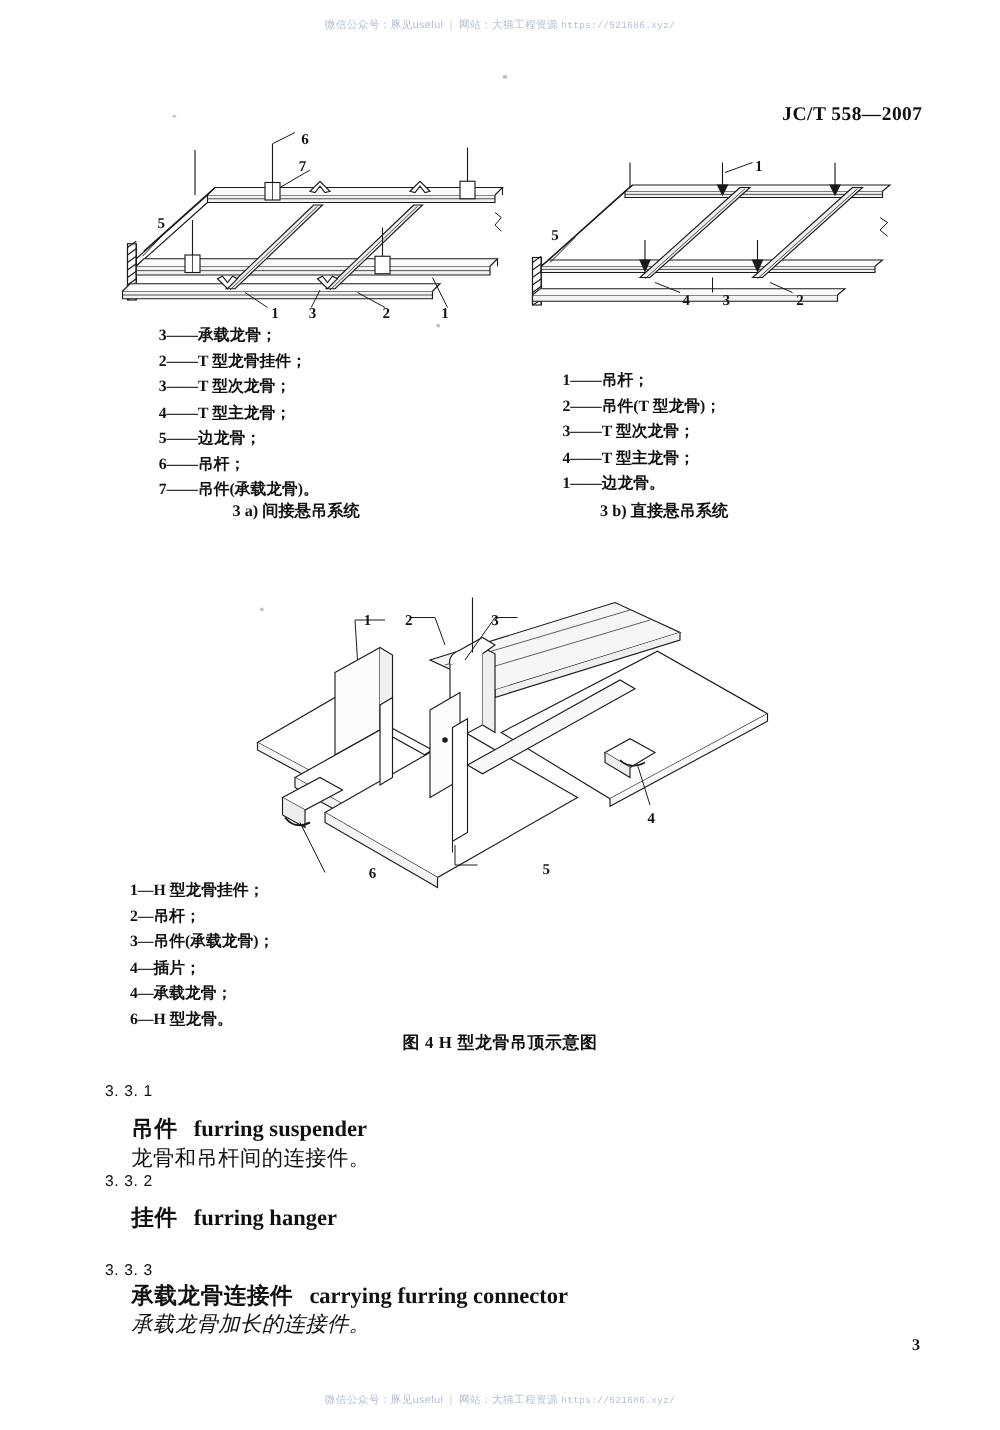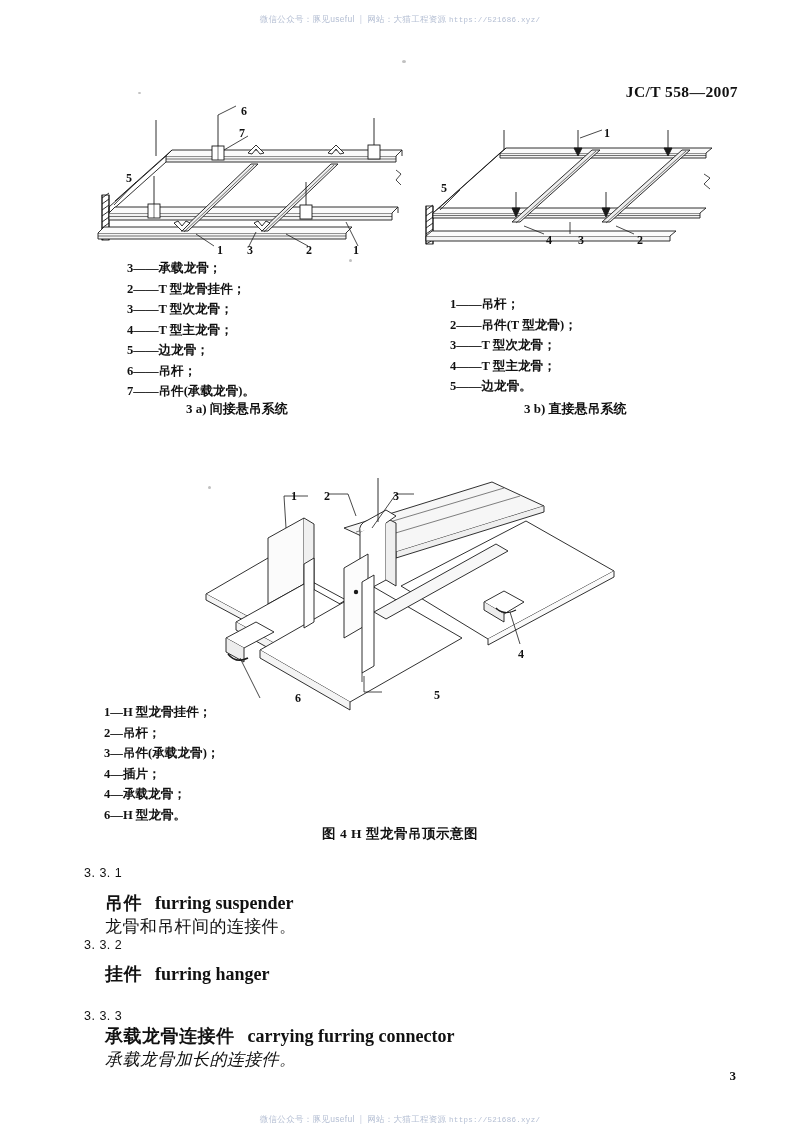--- a/index.html
+++ b/index.html
@@ -325,25 +325,25 @@
     <span class="li">5——边龙骨；</span>
     <span class="li">6——吊杆；</span>
     <span class="li">7——吊件(承载龙骨)。</span>
   </div>
 
   <div class="legend" style="left:450px; top:294px;">
     <span class="li">1——吊杆；</span>
     <span class="li">2——吊件(T 型龙骨)；</span>
     <span class="li">3——T 型次龙骨；</span>
     <span class="li">4——T 型主龙骨；</span>
-    <span class="li">5——边龙骨。</span>
+    <span class="li">1——边龙骨。</span>
   </div>
 
   <div class="caption" style="left:186px; top:400px;">3 a) 间接悬吊系统</div>
-  <div class="caption" style="left:524px; top:400px;">3 b) 直接悬吊系统</div>
+  <div class="caption" style="left:480px; top:400px;">3 b) 直接悬吊系统</div>
 
 
   <div class="fig" style="left:196px; top:476px;">
     <svg width="420" height="230" viewBox="0 0 420 230" fill="none" stroke="#1a1a1a" stroke-width="0.9" stroke-linejoin="miter">
 
       <g>
         <path d="M205 110 L330 45 L418 95 L292 163 Z" fill="#ffffff"></path>
         <path d="M292 163 L292 169 L418 101 L418 95" fill="#fafafa"></path>
       </g>
 

